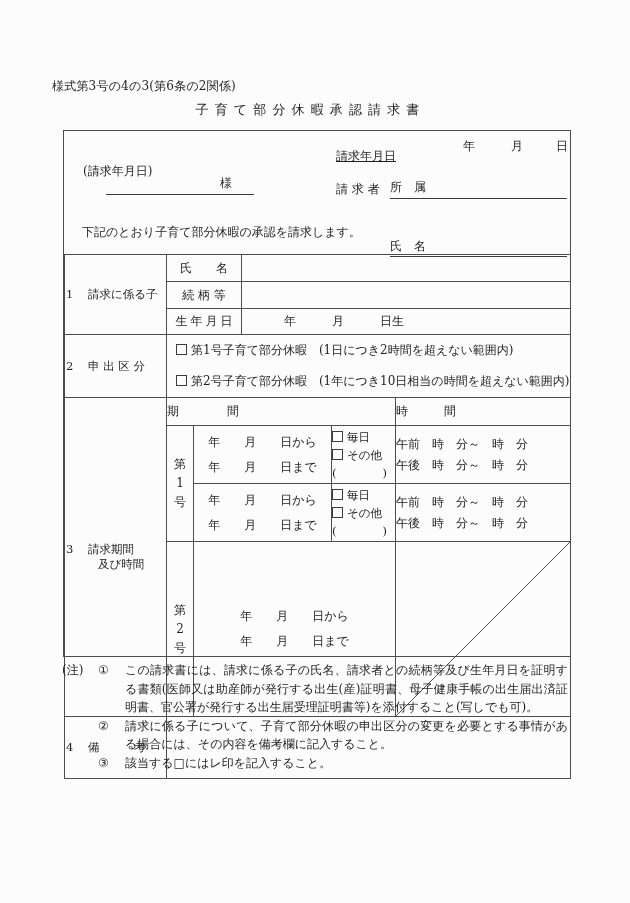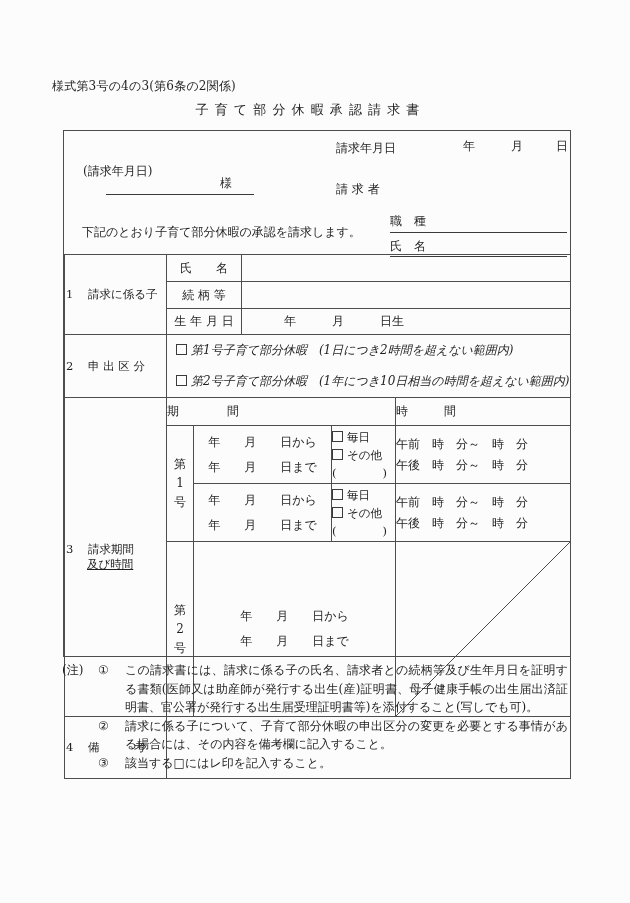--- a/index.html
+++ b/index.html
@@ -21,27 +21,27 @@
   .fill-line .lbl { position:relative; top:2px; }
   .sama-line { text-align:right; }
   .sama-line .lbl { margin-right:22px; }
 
   
   table.form { position:absolute; left:0; top:123px; width:506px; border-collapse:collapse; table-layout:fixed; }
   table.form td { border:1px solid #4d4d4d; padding:0; vertical-align:middle; overflow:hidden; }
   .item-cell { vertical-align:middle; }
   .item-line { padding-left:1px; white-space:nowrap; font-size:11.5px; }
   .item-no { display:inline-block; width:22px; }
-  .item-indent { padding-left:22px;text-decoration:underline; }
+  .item-indent { padding-left:33px; }
   .c-center { text-align:left; }
   .sub-label { text-align:center; font-size:12px; }
   .birth-value { padding-left:42px; white-space:nowrap; }
 
   .opt-cell { vertical-align:middle; }
-  .opt-row { padding:7px 0 7px 9px; white-space:nowrap;font-style:italic; }
+  .opt-row { padding:7px 0 7px 9px; white-space:nowrap; }
   .checkbox {
     display:inline-block; width:9px; height:9px; border:1px solid #3b3b3b;
     margin-right:4px; vertical-align:-1px; background:#fcfcfc;
   }
   .opt-note { margin-left:12px; }
 
   .vert-label { text-align:center; line-height:19px; }
   .date-cell { text-align:center; line-height:25px; white-space:nowrap; }
   .freq-cell { vertical-align:top; padding:5px 0 0 7px; font-size:11.5px; line-height:18px; white-space:nowrap; }
   .time-cell { vertical-align:top; padding:6px 0 0 14px; line-height:21px; white-space:nowrap; }
@@ -59,33 +59,33 @@
 </head>
 <body>
 
 <div class="page">
 
   <div class="abs form-number">様式第3号の4の3(第6条の2関係)</div>
   <div class="abs doc-title">子 育 て 部 分 休 暇 承 認 請 求 書</div>
 
   <div class="abs box">
 
-    <span class="hdr-item" style="left:272px; top:9px;">請求年月日</span>
+    <span class="hdr-item" style="left:272px; top:17px;text-decoration:underline;">請求年月日</span>
     <span class="hdr-item" style="left:399px; top:7px;">年</span>
     <span class="hdr-item" style="left:447px; top:7px;">月</span>
     <span class="hdr-item" style="left:492px; top:7px;">日</span>
 
     <span class="hdr-item" style="left:19px; top:32px;">(請求年月日)</span>
     <div class="fill-line sama-line" style="left:42px; top:42px; width:148px; height:21px;">
       <span class="lbl">様</span>
     </div>
 
     <span class="hdr-item" style="left:272px; top:50px;">請 求 者</span>
-    <div class="fill-line" style="left:326px; top:80px; width:177px; height:21px;">
-      <span class="lbl">職　種</span>
+    <div class="fill-line" style="left:326px; top:46px; width:177px; height:21px;">
+      <span class="lbl">所　属</span>
     </div>
     <div class="fill-line" style="left:326px; top:105px; width:177px; height:20px;">
       <span class="lbl">氏　名</span>
     </div>
 
     <span class="hdr-item" style="left:18px; top:93px;">下記のとおり子育て部分休暇の承認を請求します。</span>
 
     <table class="form">
       <colgroup>
         <col style="width:102px">
@@ -101,21 +101,21 @@
         <td rowspan="3" class="item-cell">
           <div class="item-line"><span class="item-no">1</span><span>請求に係る子</span></div>
         </td>
         <td colspan="2" class="sub-label"><span>氏　　名</span></td>
         <td colspan="3"></td>
       </tr>
       <tr style="height:27px;">
         <td colspan="2" class="sub-label"><span>続 柄 等</span></td>
         <td colspan="3"></td>
       </tr>
-      <tr style="height:26px;">
+      <tr style="height:26px;font-family:Liberation Serif, serif;">
         <td colspan="2" class="sub-label"><span>生 年 月 日</span></td>
         <td colspan="3">
           <div class="birth-value">年　　　月　　　日生</div>
         </td>
       </tr>
 
       <tr style="height:60px;">
         <td class="item-cell">
           <div class="item-line"><span class="item-no">2</span><span>申 出 区 分</span></div>
         </td>

